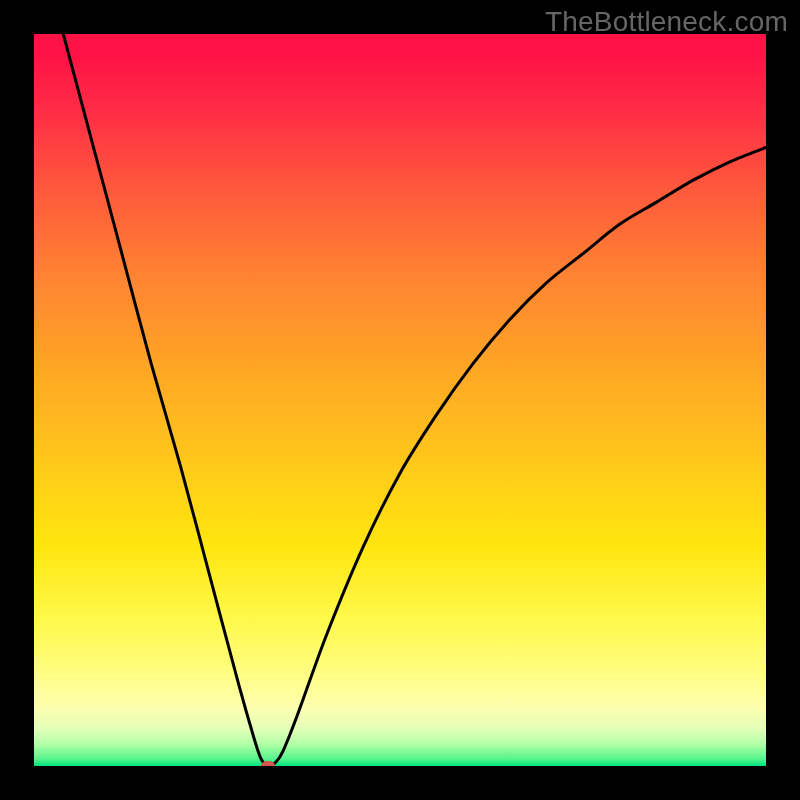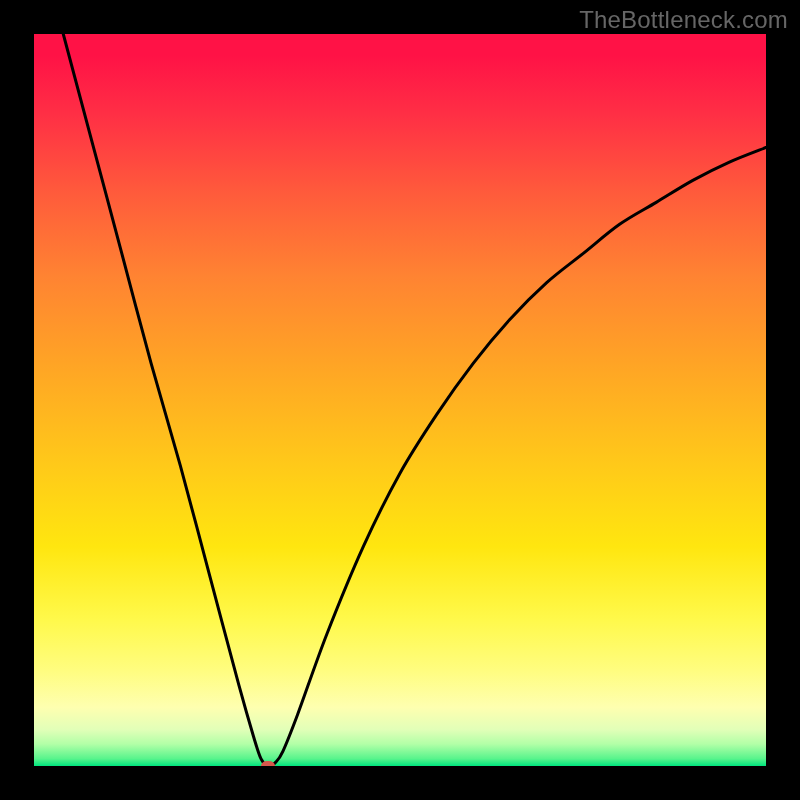--- a/index.html
+++ b/index.html
@@ -50,21 +50,21 @@
       #b2ffa7 97%,
       #58f48c 99%,
       #00e57e 100%
     );
   }
   .watermark {
     position: absolute;
     top: 6px;
     right: 12px;
     color: #666;
-    font-size: 24px;
+    font-size: 28px;
     font-weight: 500;
     letter-spacing: 0.2px;
     user-select: none;
   }
   svg.curve {
     position: absolute;
     left: 0;
     top: 0;
     width: 732px;
     height: 732px;

